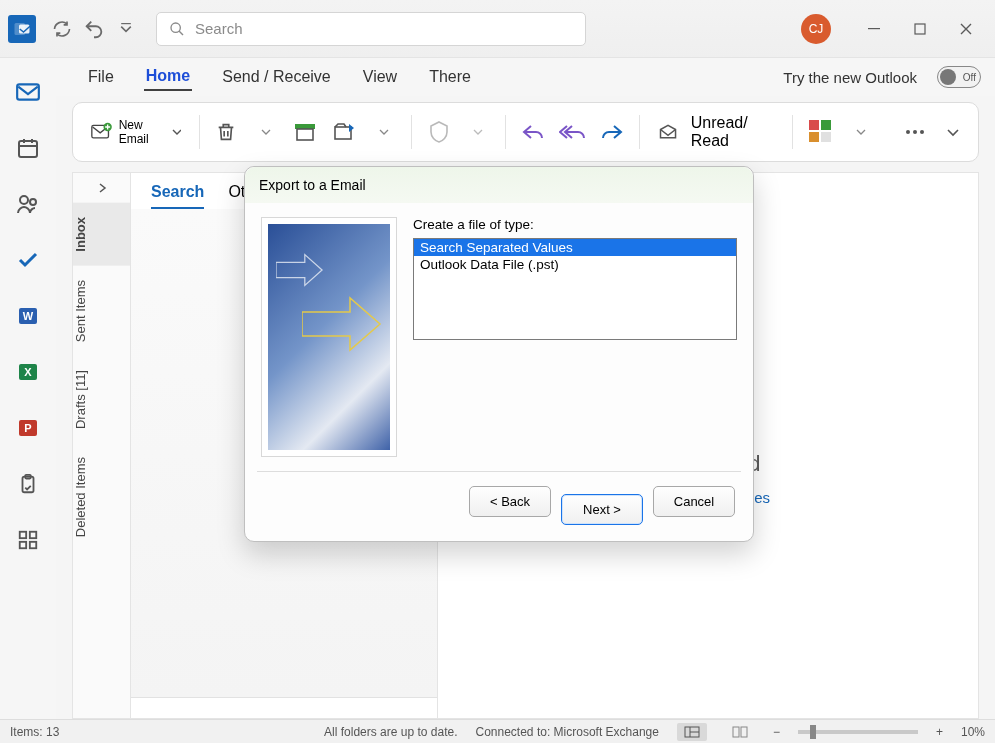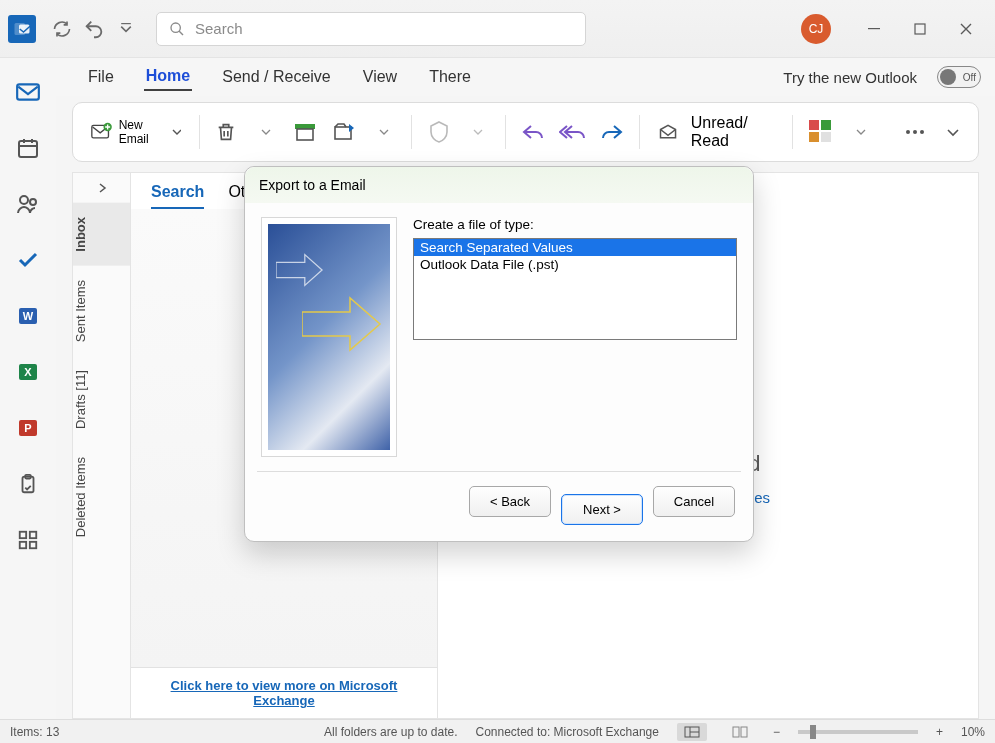--- a/index.html
+++ b/index.html
@@ -348,21 +348,20 @@
       <div class="vtab">Deleted Items</div>
     </div>
 
     <div class="maillist">
       <div class="tabs">
         <span class="t active">Search</span>
         <span class="t">Other</span>
       </div>
       <div class="msgbody"></div>
       <div class="morebar">
-        <div class="m2">Click here to view more on Microsoft Exchange</div>
       </div>
     </div>
 
     <div class="reading">
       <div class="doccard"></div>
       <div class="h">em to read</div>
       <div class="lnk">preview messages</div>
     </div>
   </div>
 </div>

